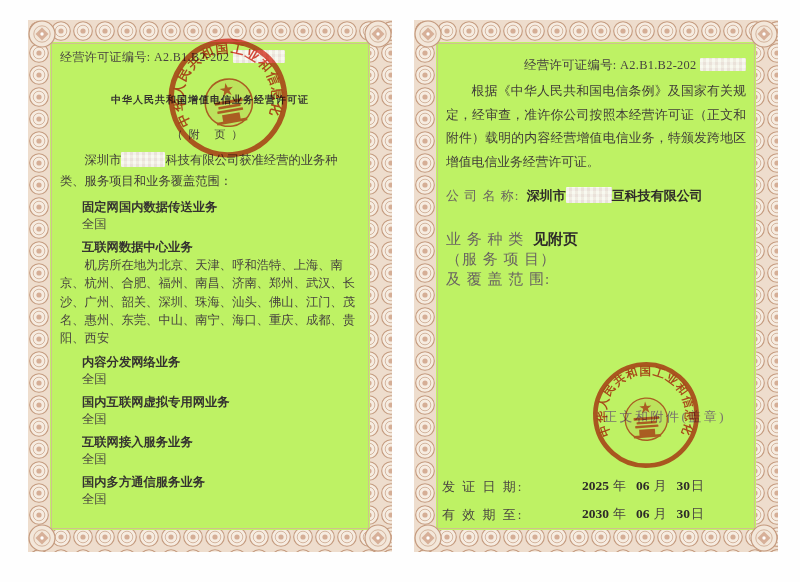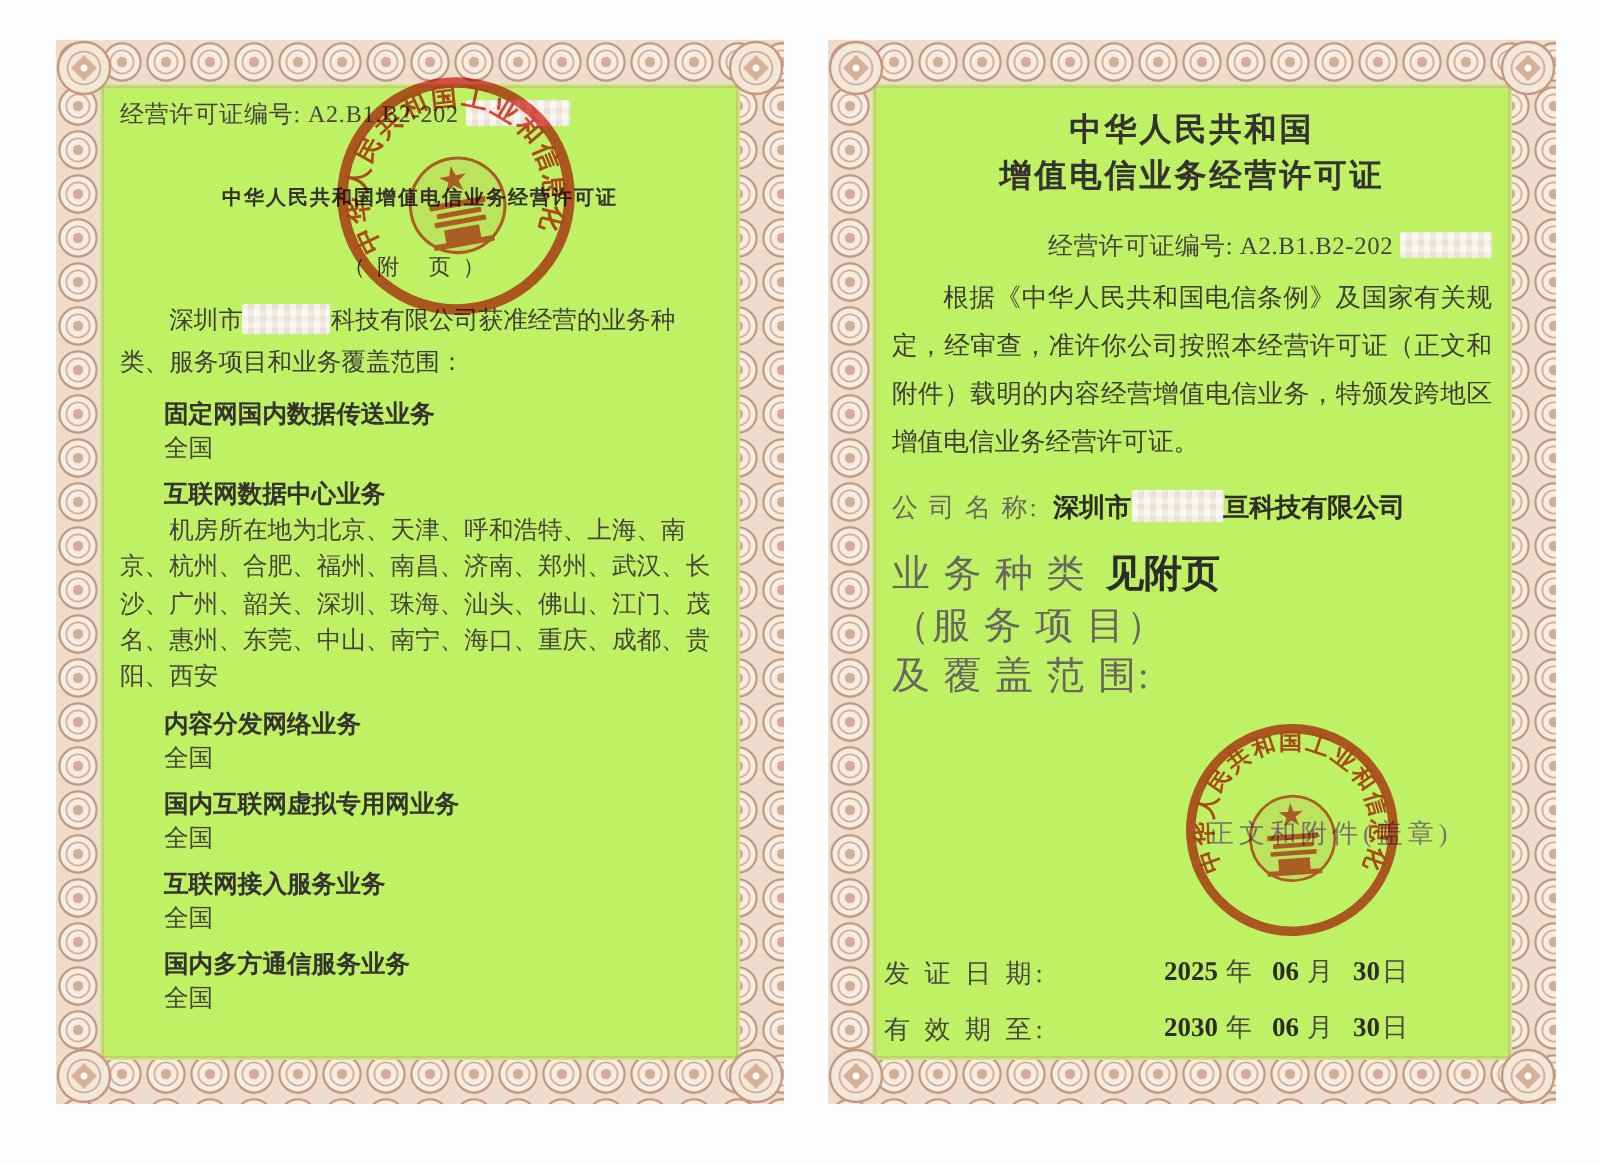--- a/index.html
+++ b/index.html
@@ -38,21 +38,21 @@
     margin-top:12px;letter-spacing:1.5px;color:#353230;
   }
   .r-lic{text-align:right;margin-top:15px;font-size:12.4px;color:#474340;letter-spacing:.3px;}
   .r-body{
     margin-top:6px;text-indent:2em;line-height:1.85;text-align:justify;
     font-size:12.8px;color:#403c39;
   }
   .field{margin-top:12px;font-size:13px;}
   .field .flabel{color:#6a6561;letter-spacing:1px;text-align:right;}
   .field .fvalue{font-weight:bold;color:#2e2b29;margin-left:4px;}
-  .biz-block{margin-top:12px;font-size:19px;line-height:1.35;color:#6a6561;letter-spacing:1px;}
+  .biz-block{margin-top:24px;font-size:15px;line-height:1.35;color:#6a6561;letter-spacing:1px;}
   .biz-block .fvalue{font-weight:bold;color:#2e2b29;letter-spacing:0;margin-left:4px;}
   .issuer{
     position:absolute;left:190px;top:388px;font-size:13px;color:#7a746d;
     letter-spacing:2.5px;z-index:1;white-space:nowrap;
   }
   .daterow{position:absolute;left:28px;font-size:13px;color:#4a4641;}
   .daterow.d1{top:458px;}
   .daterow.d2{top:486px;}
   .daterow .dlabel{letter-spacing:2px;}
   .daterow .dvals{position:absolute;left:140px;top:-1px;white-space:nowrap;}
@@ -224,24 +224,20 @@
         <g transform="translate(350,518)">
             <circle r="13" fill="#f3e7da" stroke="#c49a7e" stroke-width="1.2"></circle>
             <circle r="8.2" fill="none" stroke="#c49a7e" stroke-width="0.9" opacity="0.75"></circle>
             <rect x="-4.6" y="-4.6" width="9.2" height="9.2" transform="rotate(45)" fill="#cfa388" opacity="0.8"></rect>
             <circle r="1.7" fill="#fff"></circle>
           </g>
       </g>
     </svg>
 
     <div class="content">
-      <div class="r-title">
-        <div>中华人民共和国</div>
-        <div>增值电信业务经营许可证</div>
-      </div>
       <div class="r-lic">
         <span>经营许可证编号:</span>
         <span>A2.B1.B2-202</span>
         <span class="redact r3"></span>
       </div>
       <div class="r-body">根据《中华人民共和国电信条例》及国家有关规定，经审查，准许你公司按照本经营许可证（正文和附件）载明的内容经营增值电信业务，特颁发跨地区增值电信业务经营许可证。</div>
 
       <div class="field">
         <span class="flabel">公 司 名 称:</span>
         <span class="fvalue"><span>深圳市</span><span class="redact r4"></span><span>亘科技有限公司</span></span>

